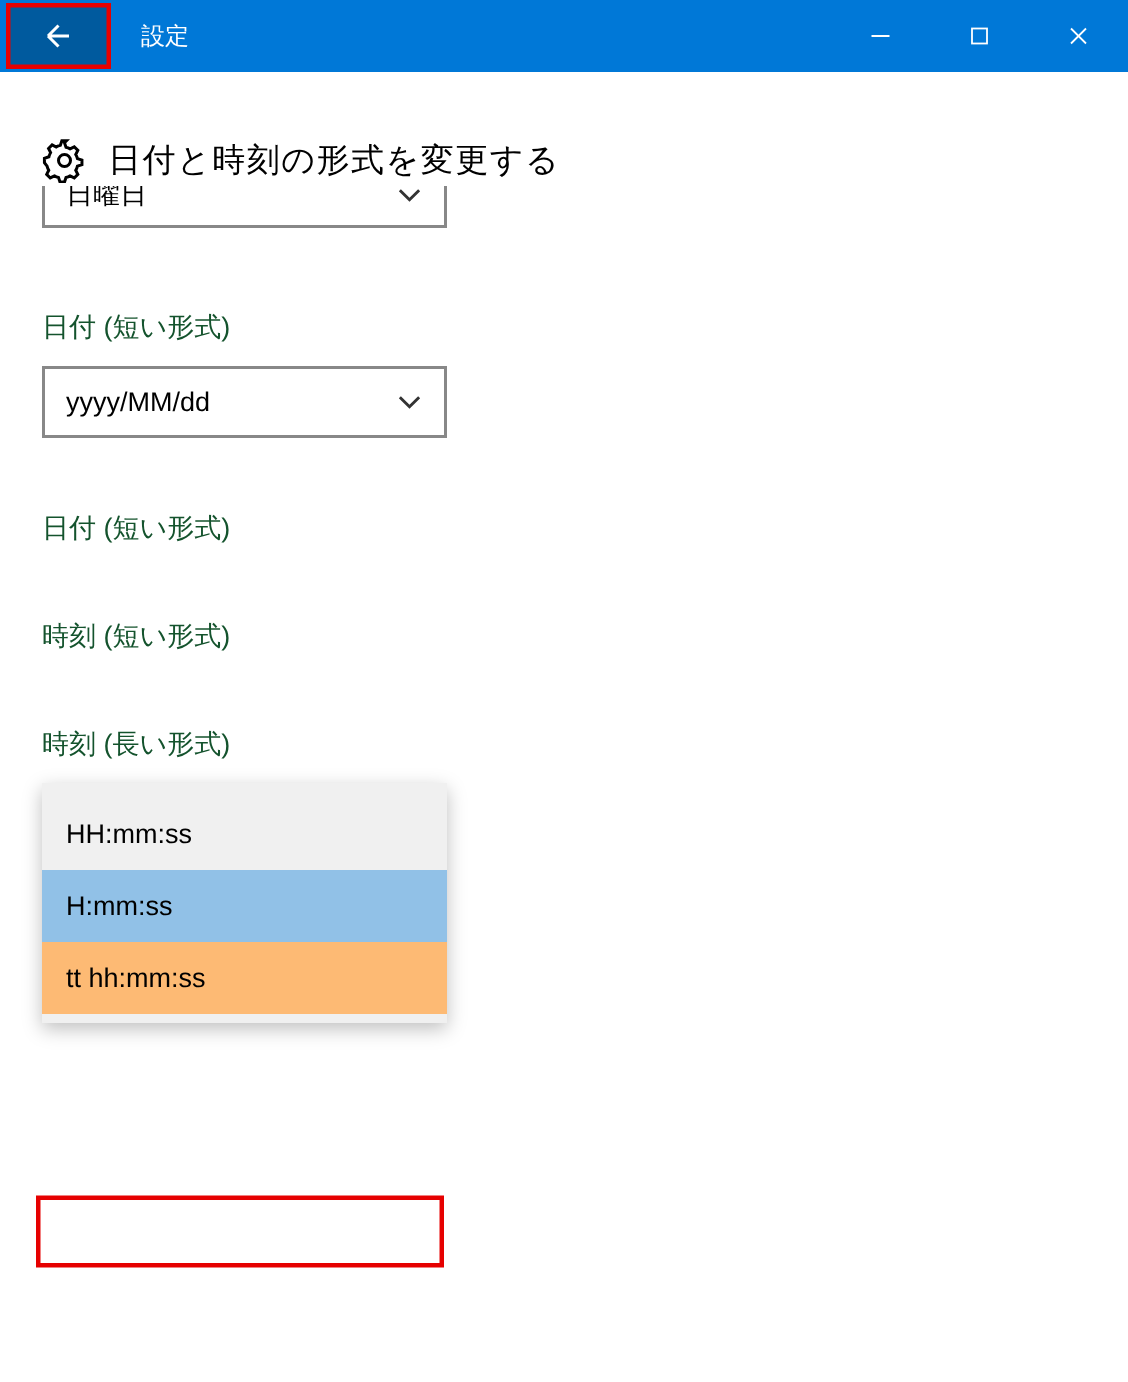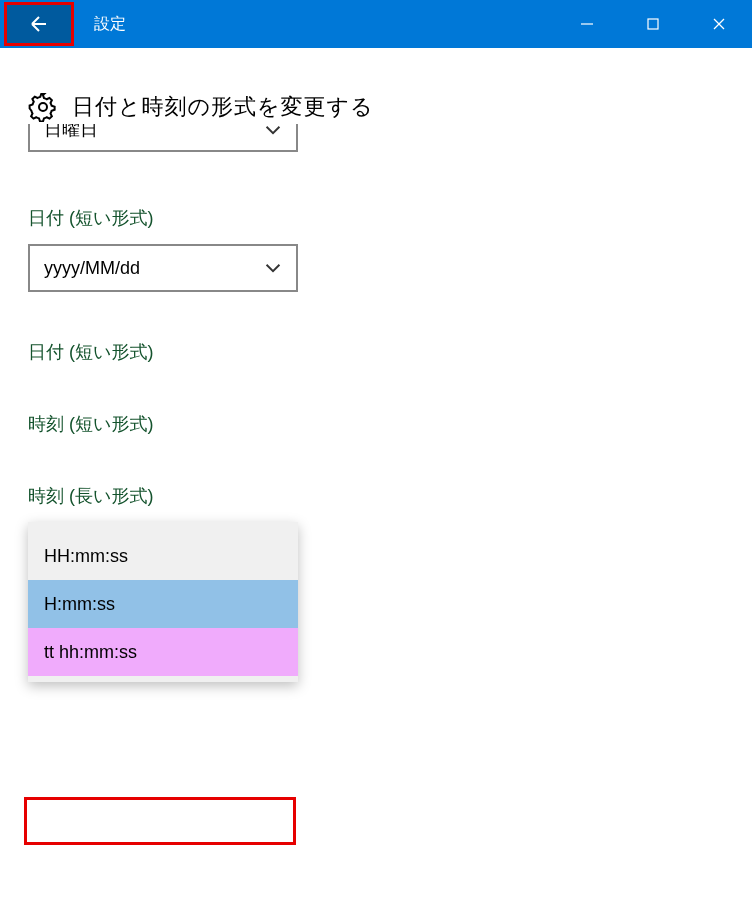--- a/index.html
+++ b/index.html
@@ -137,21 +137,21 @@
       display: flex;
       align-items: center;
       padding: 0 16px;
       font-size: 18px;
       color: #000000;
     }
     .dropdown-item.selected {
       background: #91c1e7;
     }
     .dropdown-item.hover {
-      background: #f0abfc;
+      background: #fdba74;
       position: relative;
     }
     .red-highlight {
       position: absolute;
       border: 3px solid #e60000;
       pointer-events: none;
     }
   </style>
 </head>
 <body>

